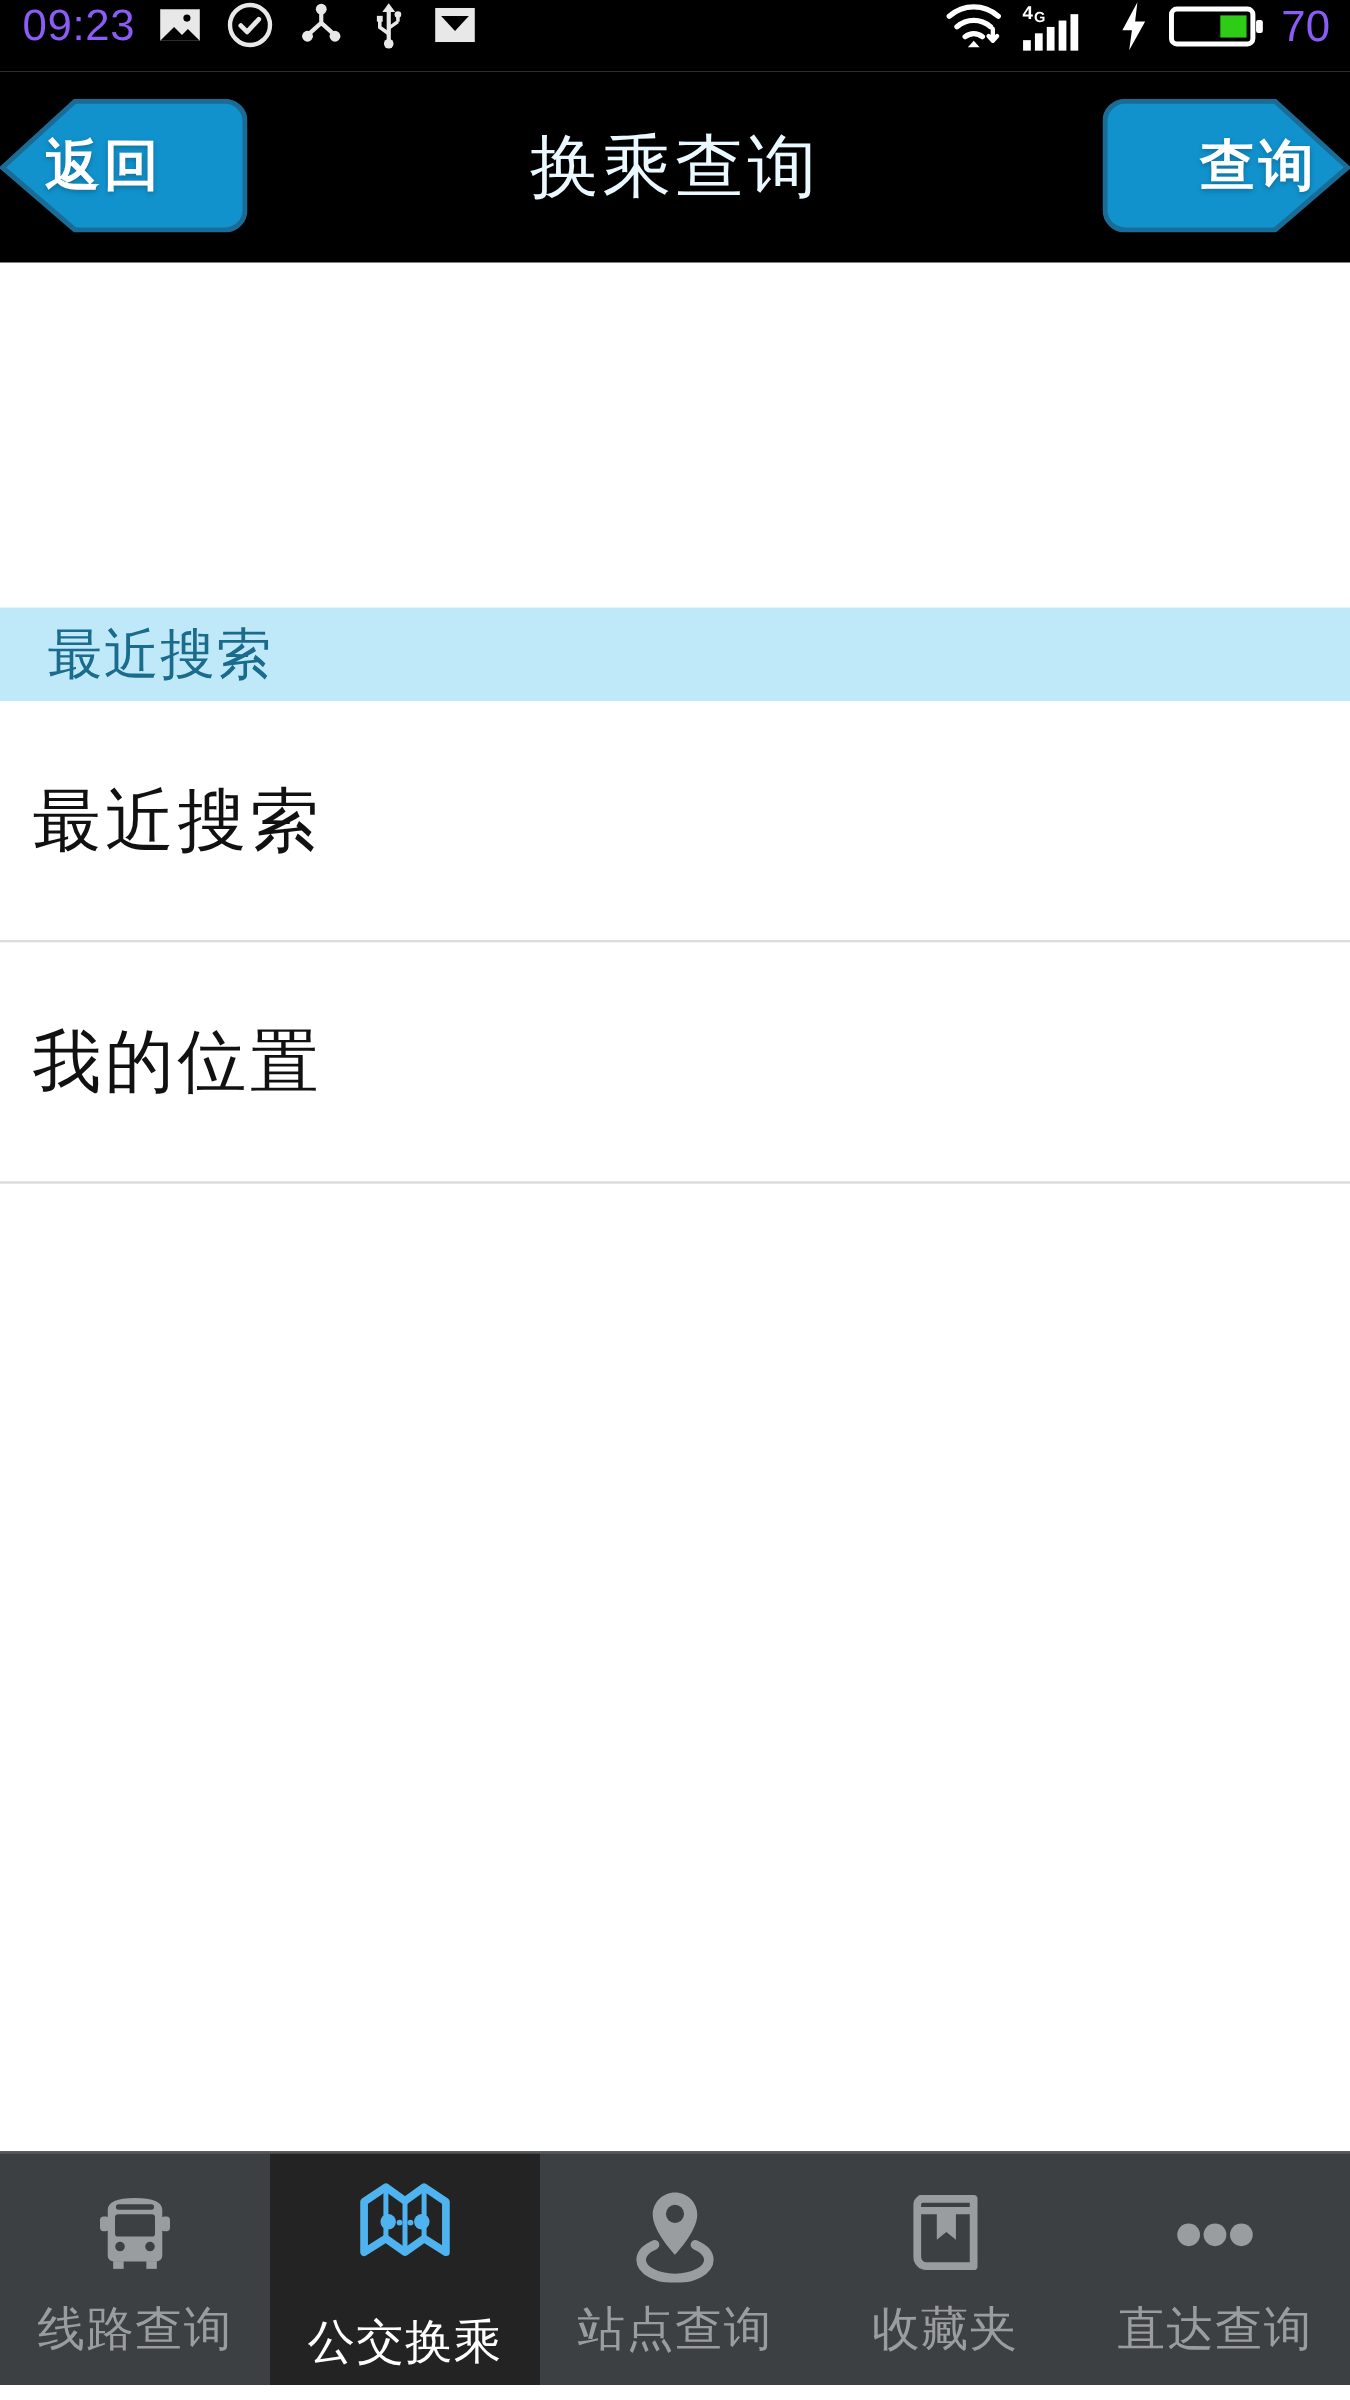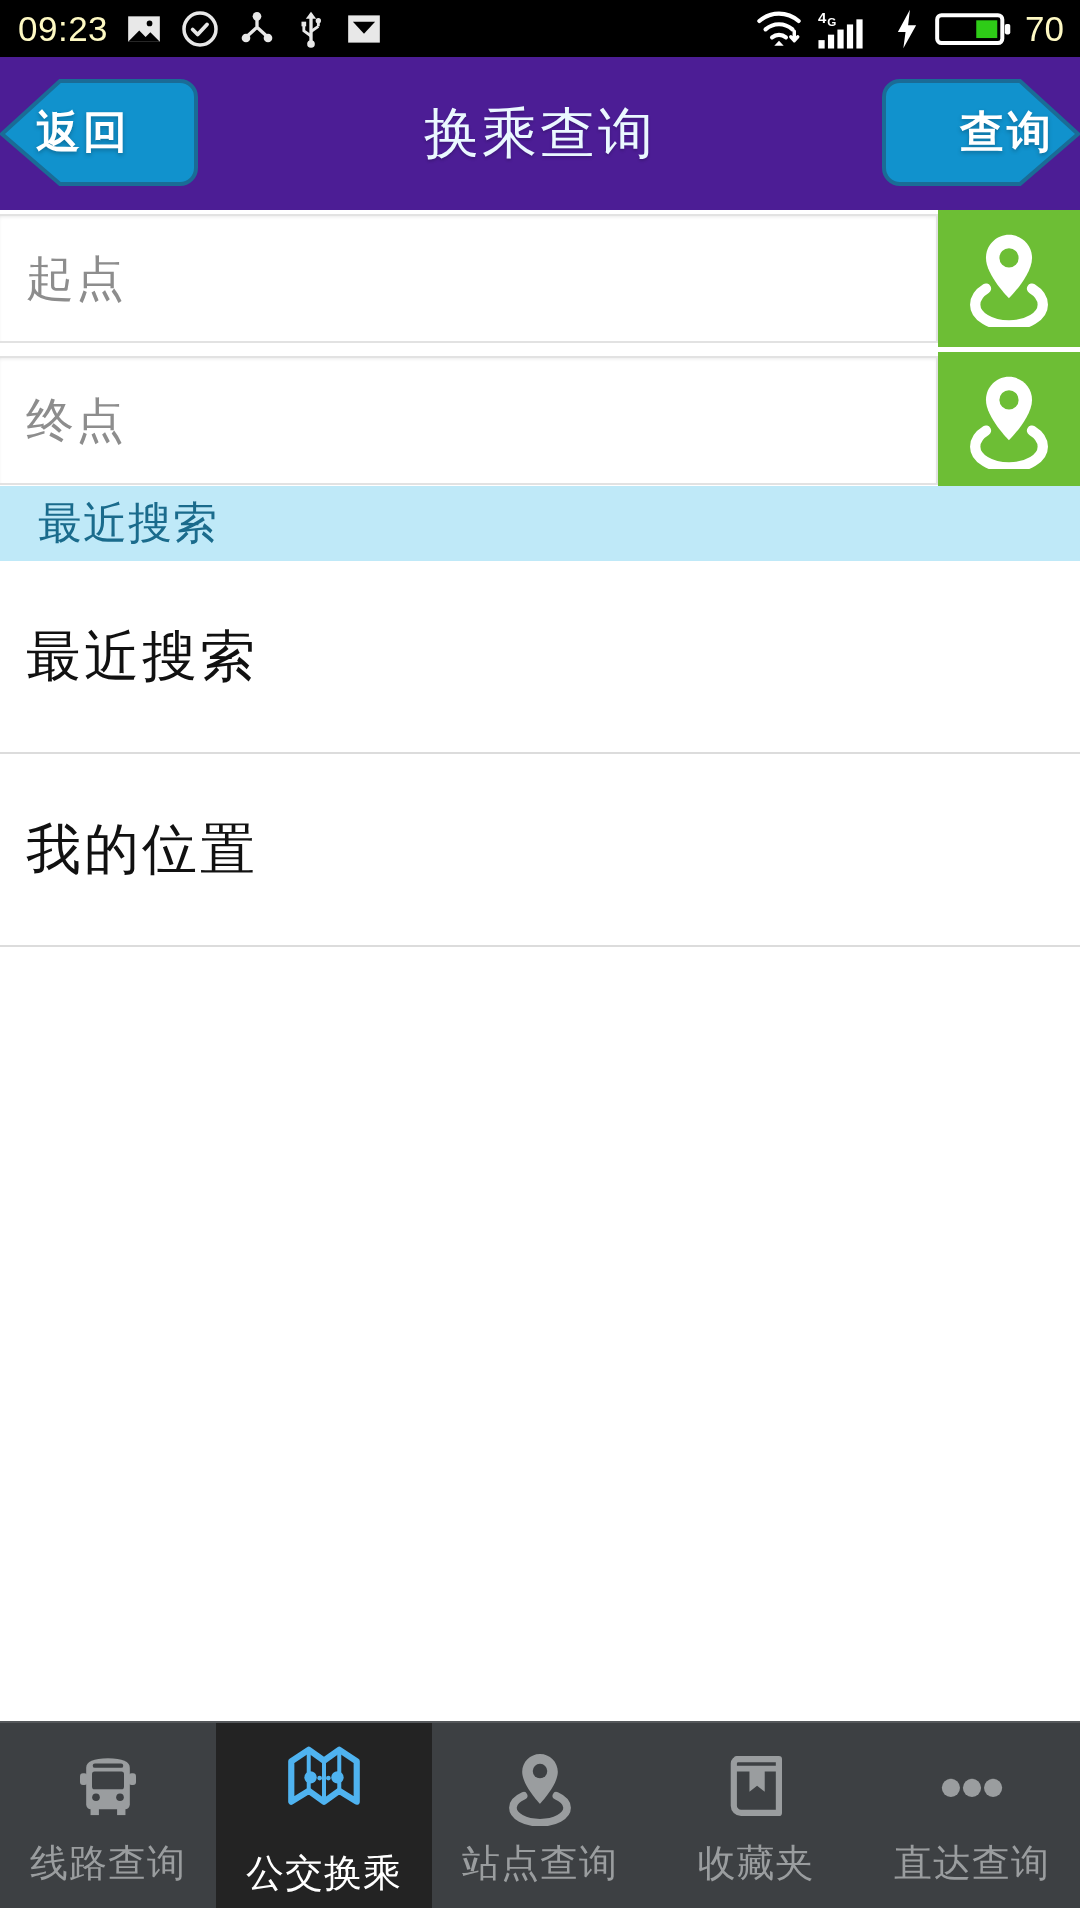--- a/index.html
+++ b/index.html
@@ -7,33 +7,33 @@
   body {
     font-family:"Liberation Sans","DejaVu Sans",sans-serif;
     background:#ffffff;
     overflow:hidden;
   }
   .phone { position:relative; width:1080px; height:1920px; background:#fff; }
 
   
   .statusbar {
     position:absolute; top:0; left:0; width:1080px; height:57px;
-    background:#000; color:#fef9c3;
-    display:flex; align-items:center;
+    background:#000; color:#8b5cf6;
+    display:flex; align-items:flex-start;
   }
   .sb-left { display:flex; align-items:center; padding-left:18px; gap:17px; }
   .sb-time { font-size:35px; letter-spacing:0.5px; line-height:1; font-weight:400; }
   .sb-right { margin-left:auto; display:flex; align-items:center; gap:14px; padding-right:16px; }
   .sb-batt-num { font-size:35px; line-height:1; }
   .ic { display:block; }
 
   
   .header {
     position:absolute; top:57px; left:0; width:1080px; height:153px;
-    background:#4c1d95;
+    background:#000000;
     display:flex; align-items:center; justify-content:center;
   }
   .hdr-title {
     font-size:55px; color:#eaf8ff; letter-spacing:3px;
     text-shadow:0 2px 3px rgba(0,0,0,.18);
   }
   .hdr-btn-back-shape {
     position:absolute; left:0; top:22px; width:198px; height:107px;
   }
   .hdr-btn-query-shape {
@@ -196,49 +196,20 @@
     <div class="hdr-btn-label lbl-back">返回</div>
 
     <div class="hdr-title">换乘查询</div>
 
     <svg class="hdr-btn-query-shape" viewBox="0 0 198 107" preserveAspectRatio="none">
       <path d="M138 2 H18 a16 16 0 0 0 -16 16 V89 a16 16 0 0 0 16 16 H138 L196 55 Z" fill="#1192cd" stroke="#1a6c96" stroke-width="4"></path>
     </svg>
     <div class="hdr-btn-label lbl-query">查询</div>
   </div>
 
-  <div class="inputs">
-
-    <div class="field-row">
-      <div class="field-box">
-        <span class="ph">起点</span>
-      </div>
-      <div class="loc-btn">
-        <svg width="78" height="96" viewBox="0 0 40 50">
-          <path d="M20 2c-6.6 0-12 5.4-12 12 0 9 12 21 12 21s12-12 12-21c0-6.6-5.4-12-12-12z" fill="#fff"></path>
-          <circle cx="20" cy="14" r="5" fill="#6dbe35"></circle>
-          <path d="M8 30c-3.4 2.1-5.6 5.1-5.6 8.4 0 6 7.9 10.8 17.6 10.8s17.6-4.8 17.6-10.8c0-3.3-2.2-6.3-5.6-8.4" fill="none" stroke="#fff" stroke-width="5.4" stroke-linecap="round"></path>
-        </svg>
-      </div>
-    </div>
-
-    <div class="field-row">
-      <div class="field-box">
-        <span class="ph">终点</span>
-      </div>
-      <div class="loc-btn">
-        <svg width="78" height="96" viewBox="0 0 40 50">
-          <path d="M20 2c-6.6 0-12 5.4-12 12 0 9 12 21 12 21s12-12 12-21c0-6.6-5.4-12-12-12z" fill="#fff"></path>
-          <circle cx="20" cy="14" r="5" fill="#6dbe35"></circle>
-          <path d="M8 30c-3.4 2.1-5.6 5.1-5.6 8.4 0 6 7.9 10.8 17.6 10.8s17.6-4.8 17.6-10.8c0-3.3-2.2-6.3-5.6-8.4" fill="none" stroke="#fff" stroke-width="5.4" stroke-linecap="round"></path>
-        </svg>
-      </div>
-    </div>
-
-  </div>
 
   <div class="recent-head">
     <span>最近搜索</span>
   </div>
 
   <div class="list">
     <div class="list-item">
       <span>最近搜索</span>
     </div>
     <div class="list-item">

